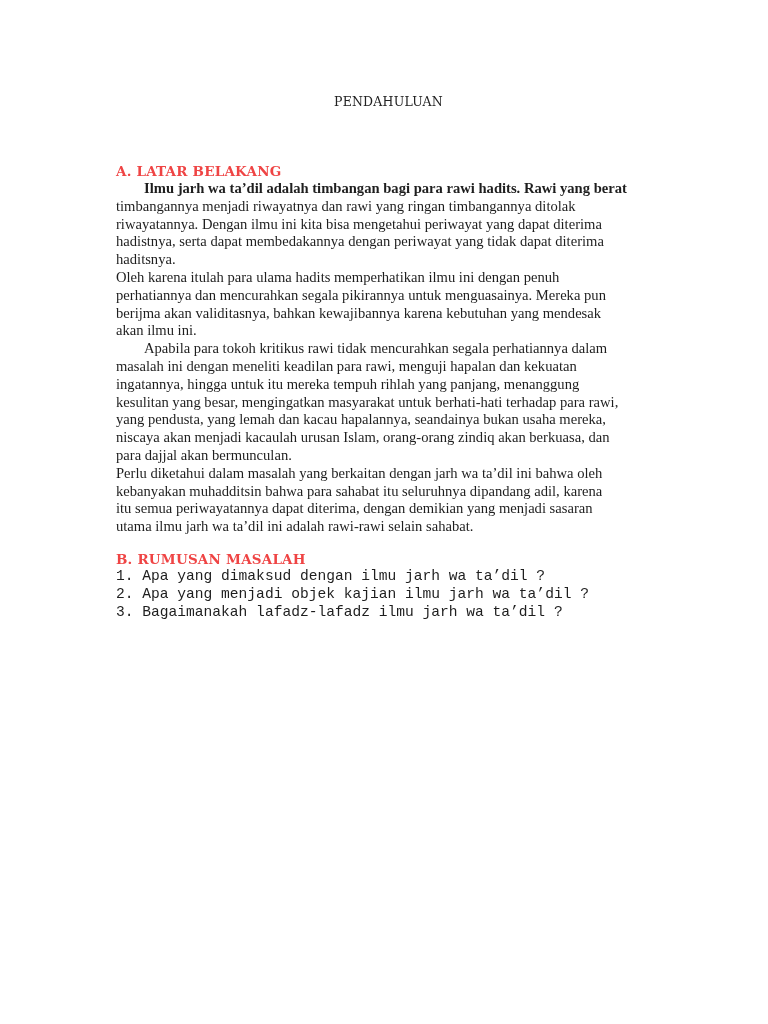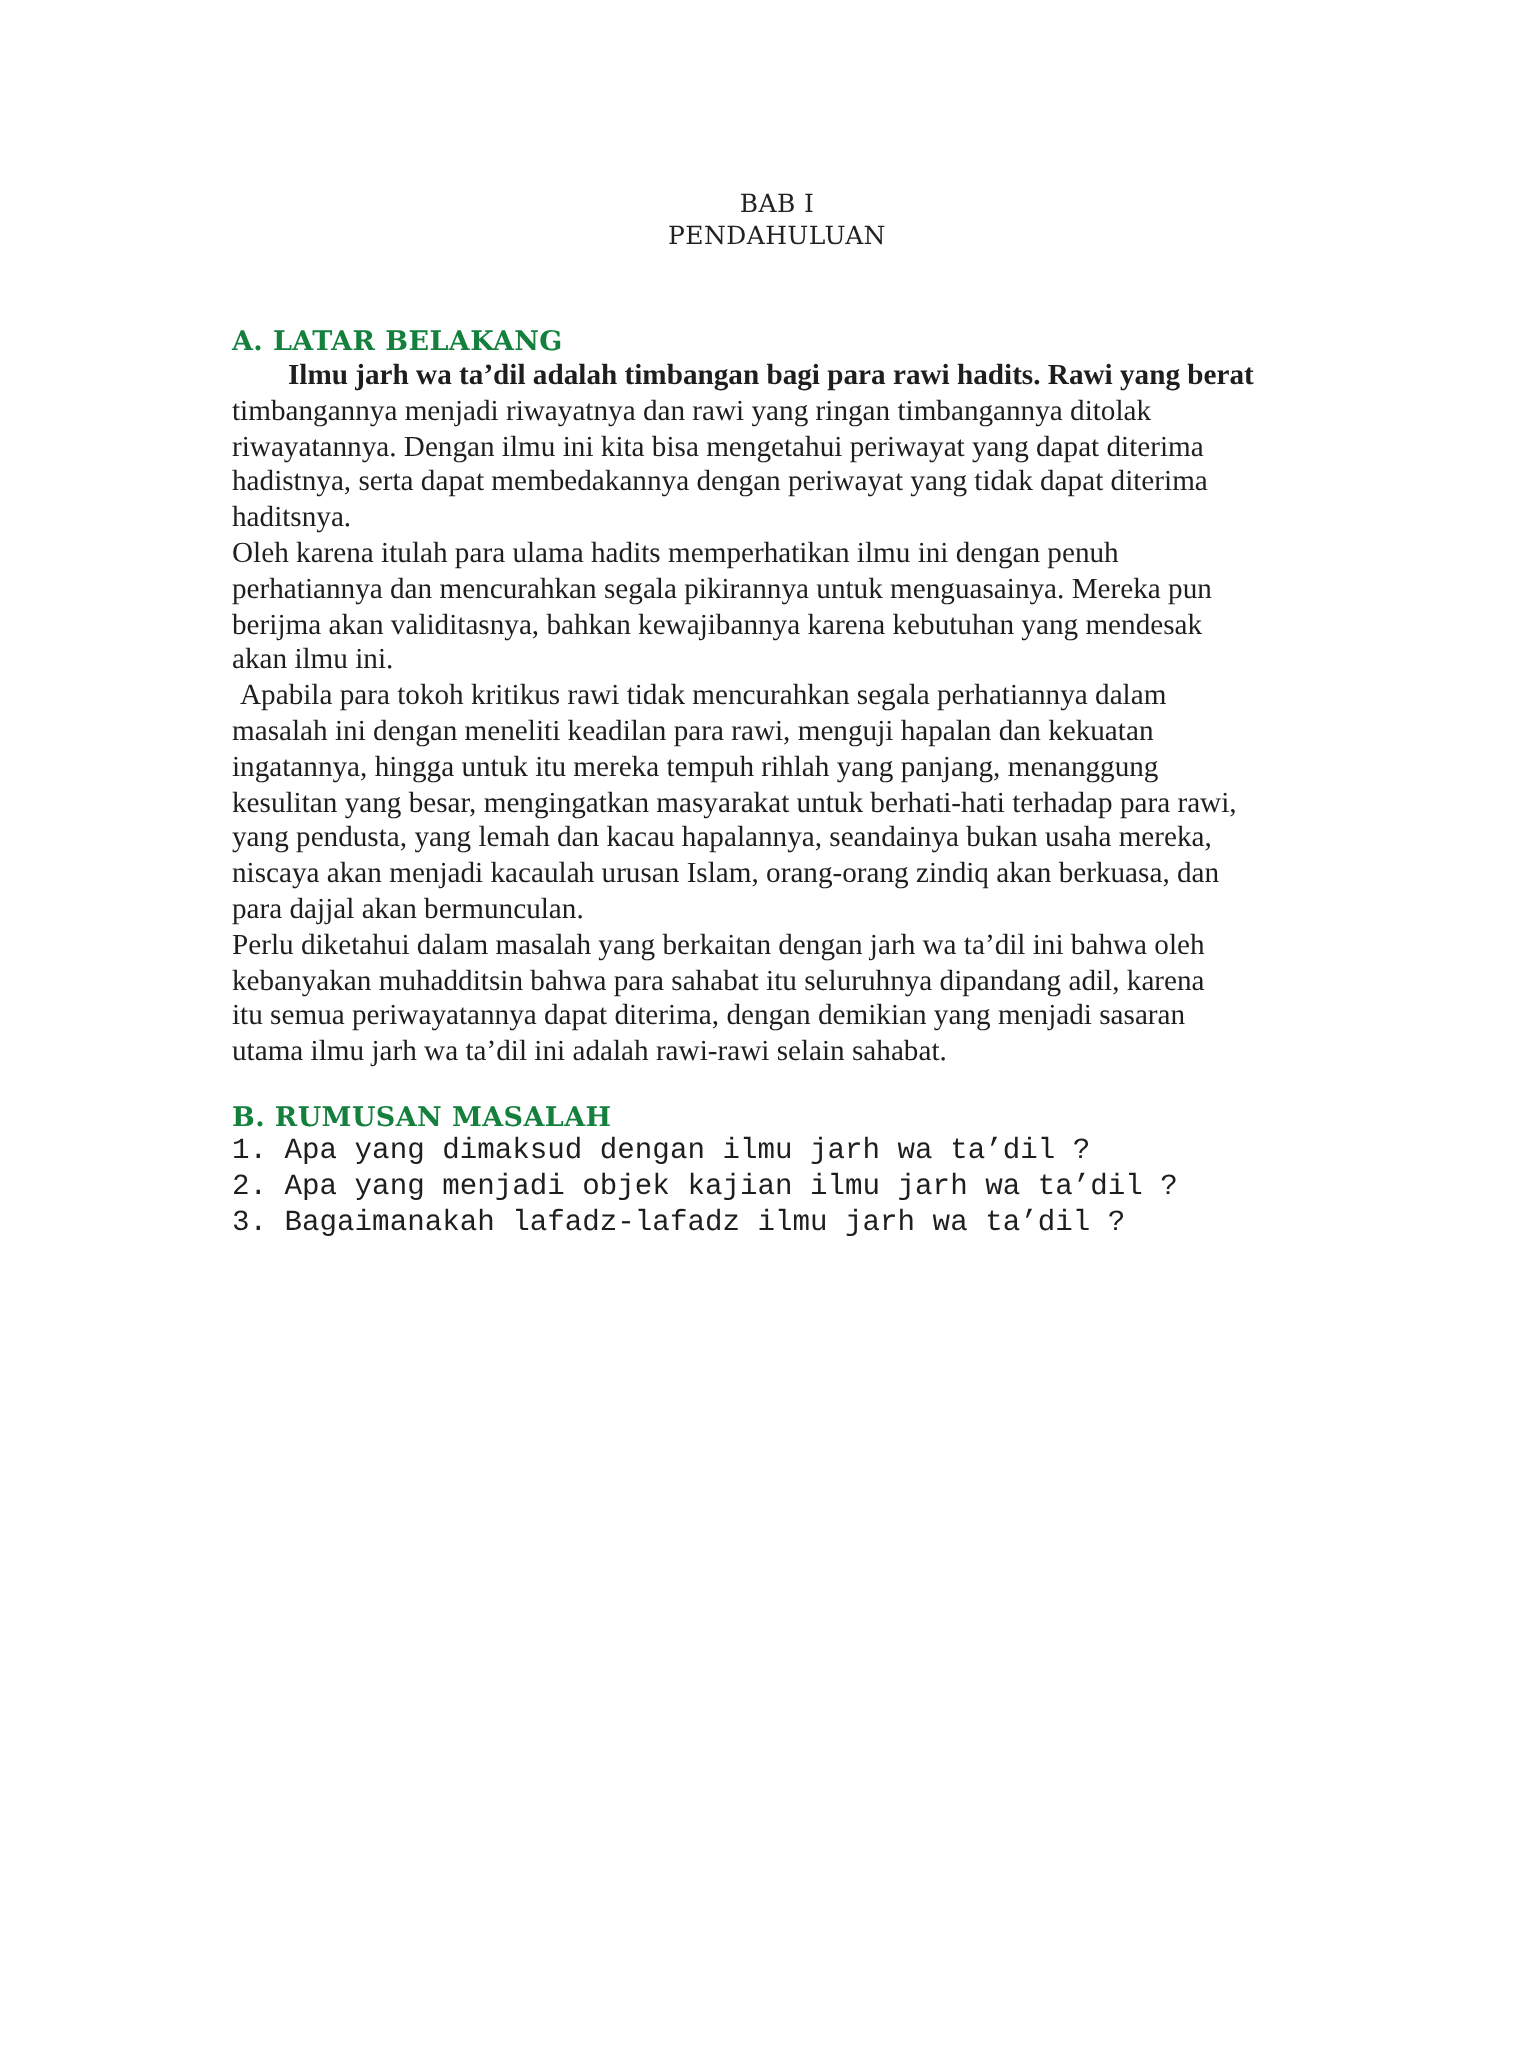--- a/index.html
+++ b/index.html
@@ -42,34 +42,34 @@
   .content {
     position: absolute;
     left: 116px;
     top: 162px;
     width: 560px;
   }
   .section-heading {
     font-family: "DejaVu Serif", "Liberation Serif", serif;
     font-size: 13.5px;
     line-height: 18px;
-    color: #15803d;
+    color: #ef4444;
     margin: 0;
     letter-spacing: 0.2px;
   }
   .para {
     font-size: 14.6px;
     line-height: 17.8px;
     margin: 0;
     color: #1e1e1e;
     white-space: nowrap;
   }
   .para .ln { display: block; }
   .indent { padding-left: 28px; font-weight: bold; }
-  .lead-space { padding-left: 4px; }
+  .lead-space { padding-left: 4px; margin-left: 24px; }
   .section-b {
     margin-top: 14px;
   }
   .q-list {
     list-style: none;
     margin: 0;
     padding: 0;
   }
   .q-item {
     font-size: 14.6px;
@@ -78,21 +78,20 @@
     white-space: nowrap;
     font-family: Liberation Mono, monospace;
   }
 </style>
 </head>
 <body>
 
 <div class="page">
 
   <div class="title-block">
-    <span class="title-line bab">BAB I</span>
     <span class="title-line sub">PENDAHULUAN</span>
   </div>
 
   <div class="content">
 
     <section>
       <h2 class="section-heading">A. LATAR BELAKANG</h2>
 
       <p class="para">
         <span class="ln indent">Ilmu jarh wa ta’dil adalah timbangan bagi para rawi hadits. Rawi yang berat</span>

